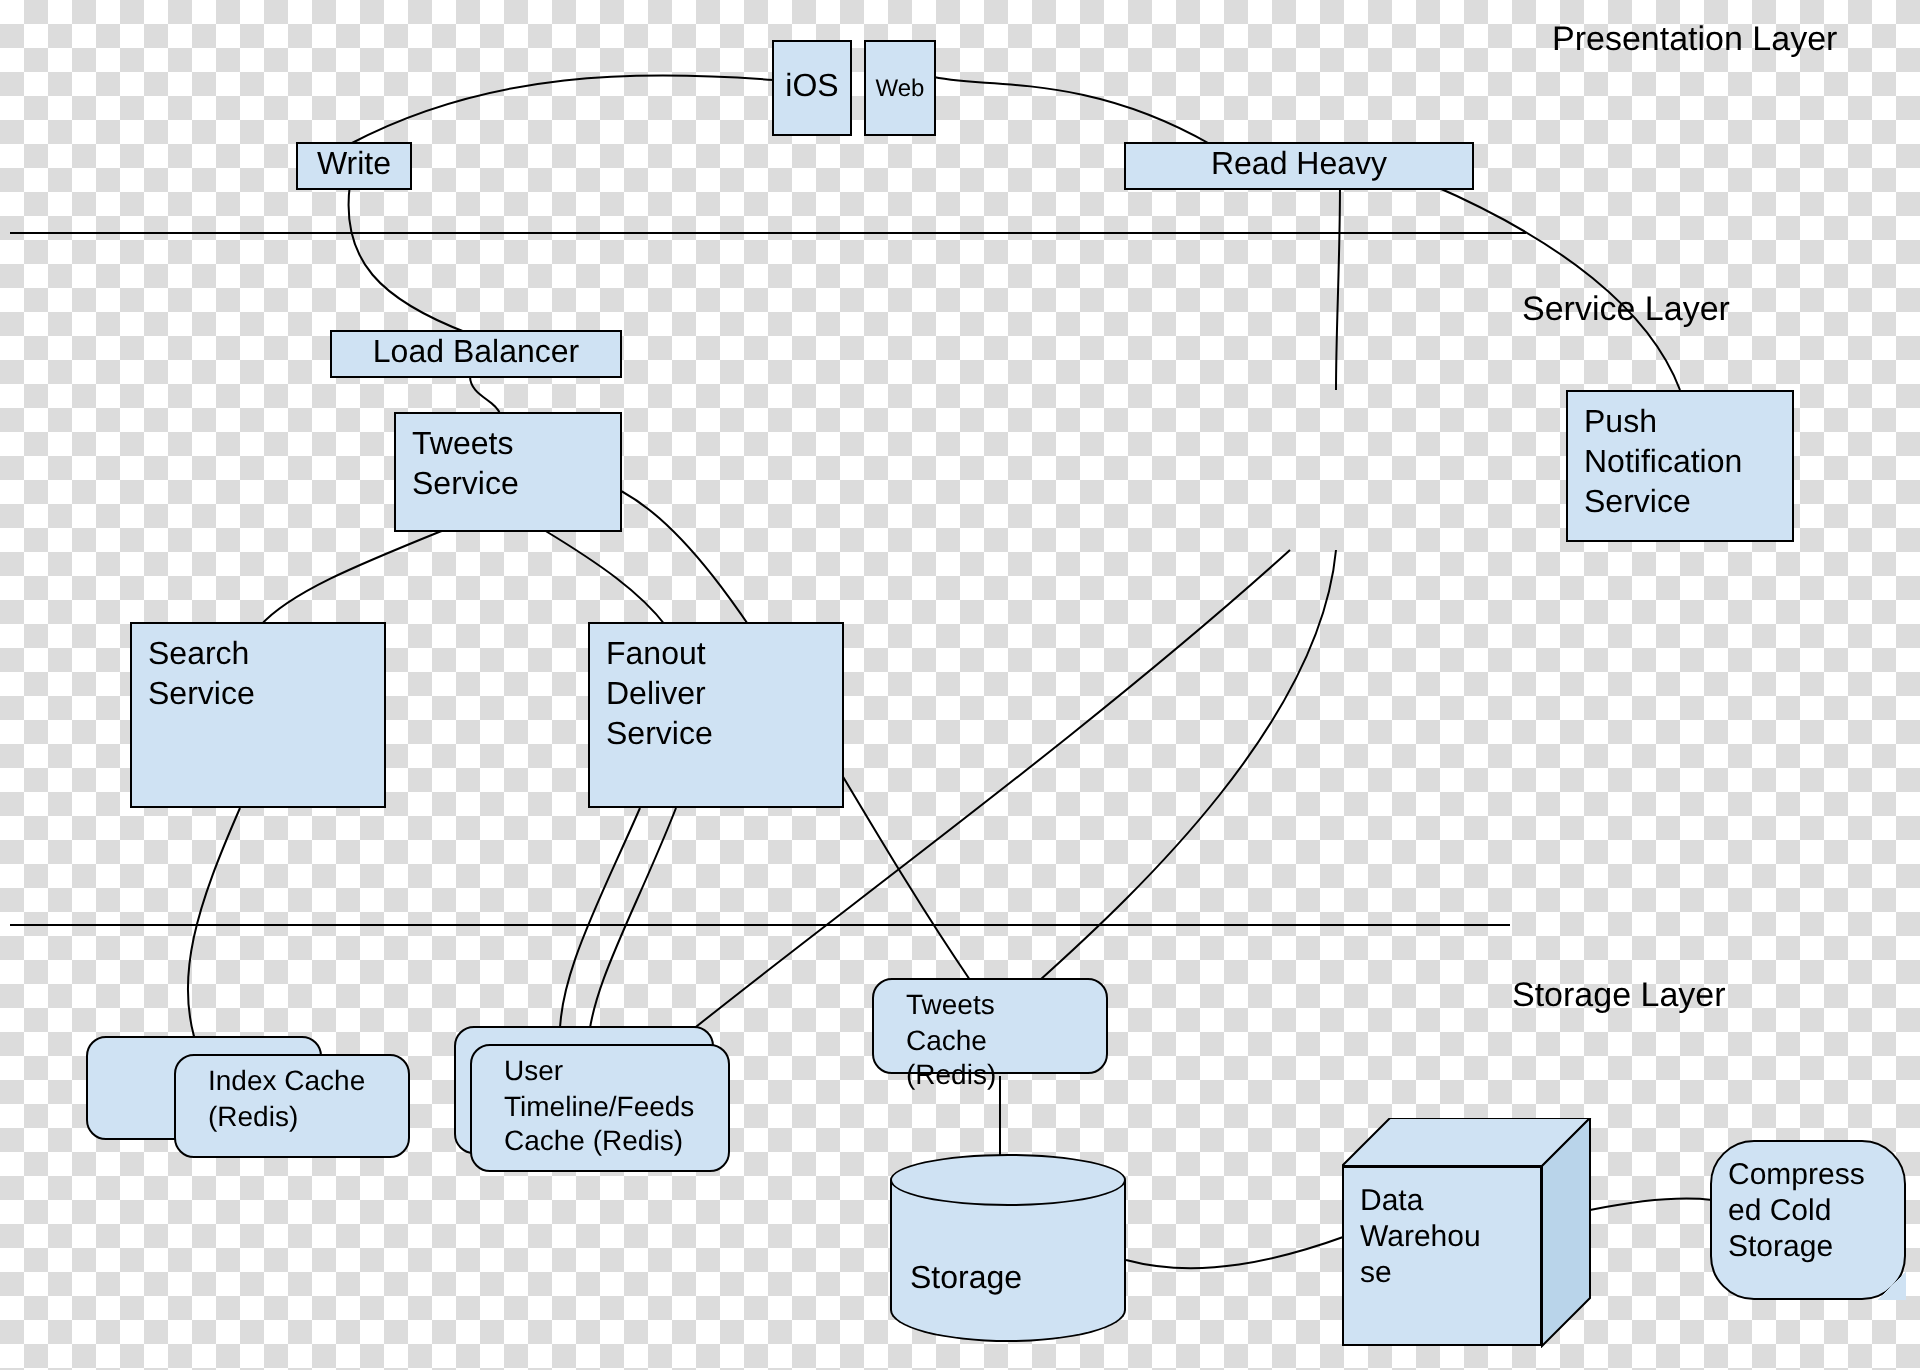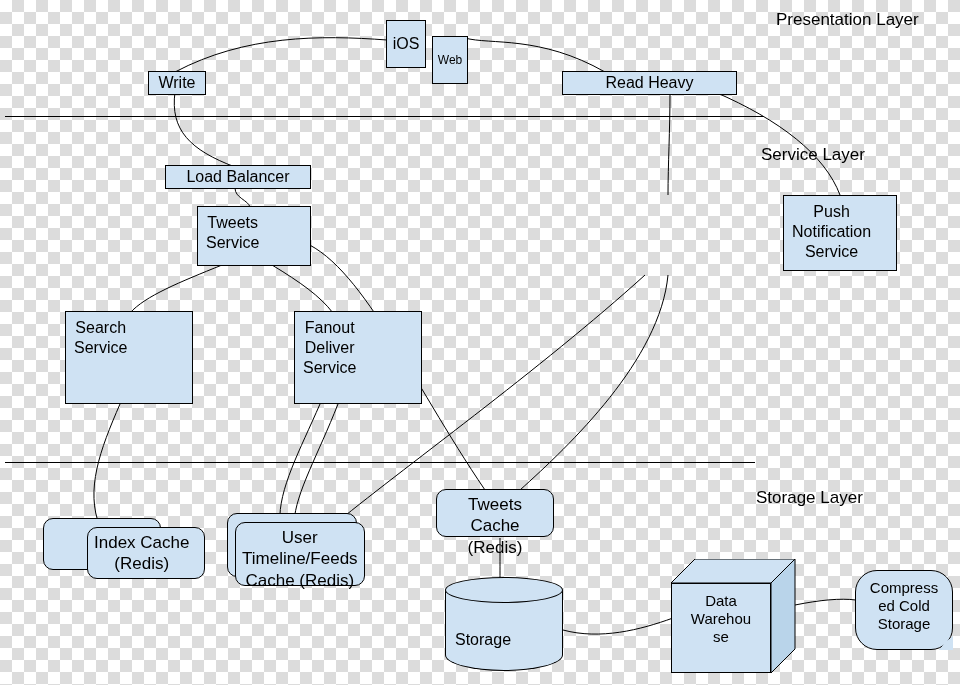--- a/index.html
+++ b/index.html
@@ -14,40 +14,39 @@
     position: relative;
     width: 960px;
     height: 685px;
     
     background-color: #fff;
     background-image:
       linear-gradient(45deg, #dcdcdc 25%, transparent 25%, transparent 75%, #dcdcdc 75%),
       linear-gradient(45deg, #dcdcdc 25%, transparent 25%, transparent 75%, #dcdcdc 75%);
     background-size: 24px 24px;
     background-position: 0 0, 12px 12px;
-    text-align: center;
   }
   svg.connectors {
     position: absolute;
     inset: 0;
     width: 960px;
     height: 685px;
   }
   .node {
     position: absolute;
     background: #cfe2f3;
     border: 1px solid #000;
     box-sizing: border-box;
     padding: 6px 8px;
     font-size: 16px;
     line-height: 1.25;
     display: flex;
     align-items: flex-start;
   }
-  .node.small { font-size: 17px; padding: 4px 6px; }
+  .node.small { font-size: 14px; padding: 4px 16px; }
   .node.tiny  { font-size: 12px; padding: 2px 3px; }
   .node.center { align-items: center; justify-content: center; }
   .node.round { border-radius: 10px; }
   .layer-label {
     position: absolute;
     font-size: 17px;
     color: #000;
   }
   .hr {
     position: absolute;
@@ -166,21 +165,21 @@
   </svg>
 
   <div class="layer-label" style="left:776px; top:10px;">Presentation Layer</div>
   <div class="layer-label" style="left:761px; top:145px;">Service Layer</div>
   <div class="layer-label" style="left:756px; top:488px;">Storage Layer</div>
 
   <div class="hr" style="left:5px; top:116px; width:758px;"></div>
   <div class="hr" style="left:5px; top:462px; width:750px;"></div>
 
   <div class="node center" style="left:386px; top:20px; width:40px; height:48px;">iOS</div>
-  <div class="node tiny center" style="left:432px; top:20px; width:36px; height:48px;margin-top:16px;">Web</div>
+  <div class="node tiny center" style="left:432px; top:20px; width:36px; height:48px;">Web</div>
   <div class="node center" style="left:148px; top:71px; width:58px; height:24px;">Write</div>
   <div class="node center" style="left:165px; top:165px; width:146px; height:24px;">Load Balancer</div>
 
   <div class="node center" style="left:562px; top:71px; width:175px; height:24px;">Read Heavy</div>
 
   <div class="node" style="left:197px; top:206px; width:114px; height:60px; white-space:pre-line;">Tweets
 Service</div>
 
 
   <div class="node" style="left:783px; top:195px; width:114px; height:76px; white-space:pre-line;">Push

